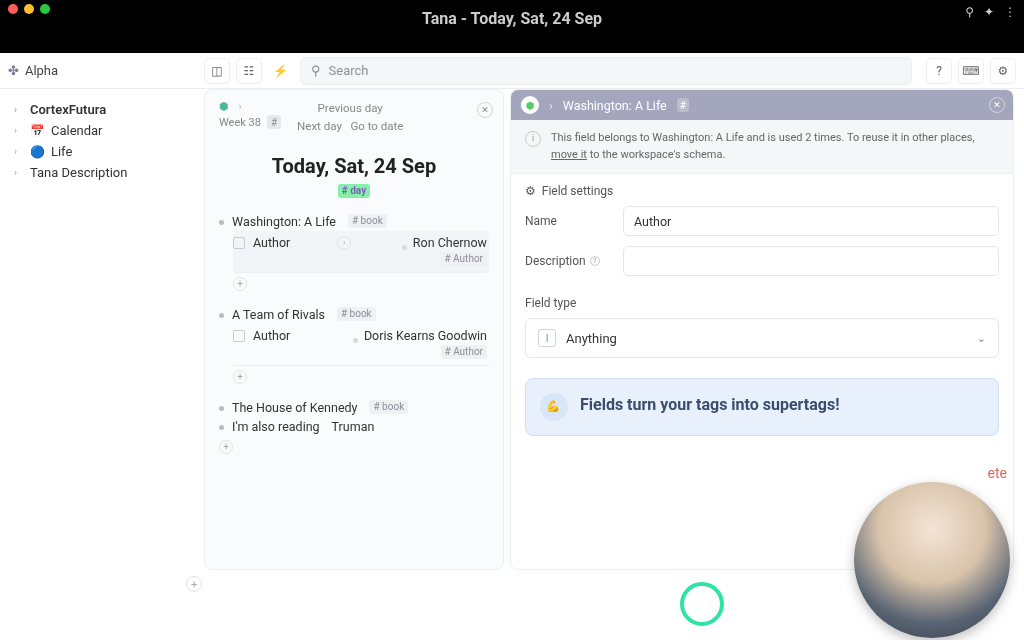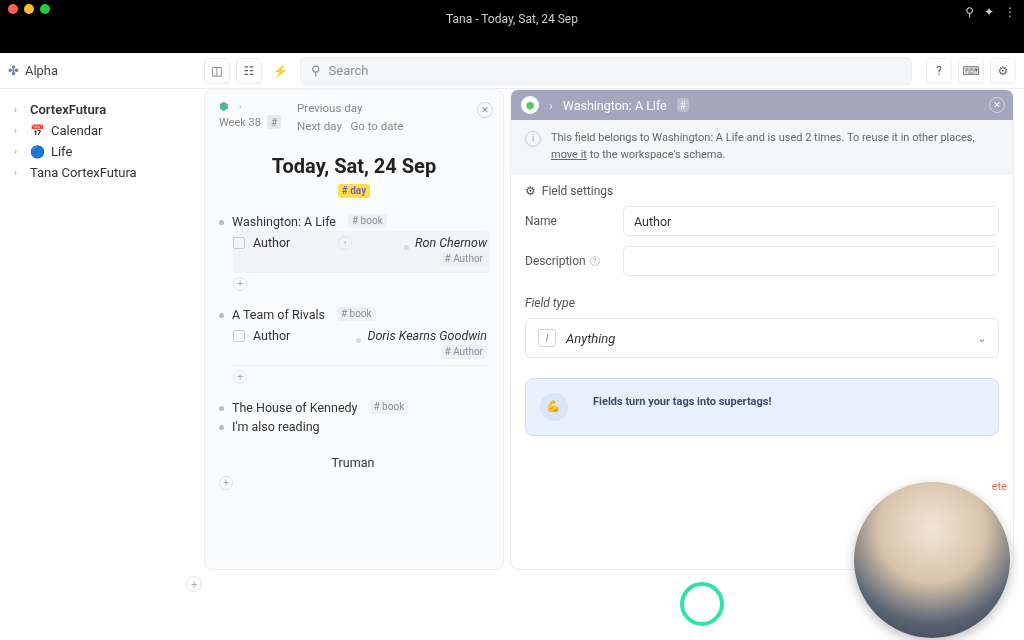--- a/index.html
+++ b/index.html
@@ -1,21 +1,21 @@
 <!DOCTYPE html>
 <html><head>
 <meta charset="utf-8">
 <style>
   * { box-sizing: border-box; margin:0; padding:0; font-family: -apple-system, BlinkMacSystemFont, "Segoe UI", Roboto, Helvetica, Arial, sans-serif; }
   body { width:1024px; height:640px; background:#fff; overflow:hidden; color:#222; }
   .topbar { position:absolute; left:0; top:0; right:0; height:53px; background:#000; display:flex; align-items:center; }
   .traffic { position:absolute; left:8px; top:4px; display:flex; gap:6px; }
   .dot { width:10px; height:10px; border-radius:50%; }
   .dot.red{background:#fe5f57;} .dot.yellow{background:#febc2e;} .dot.green{background:#28c840;}
-  .wintitle{ width:100%; text-align:center; color:#ccc; font-size:12px; font-weight:400; margin-top:-16px;}
+  .wintitle{ width:100%; text-align:center; color:#ccc; font-size:16px; font-weight:700; margin-top:-16px;}
   .top-icons{ position:absolute; right:8px; top:5px; display:flex; gap:10px; align-items:center; }
   .top-icons span{ color:#ccc; font-size:12px; cursor:pointer; }
 
   .headerbar{ position:absolute; left:0; top:53px; right:0; height:36px; border-bottom:1px solid #eceef1; background:#fff; display:flex; align-items:center; padding:0 8px; gap:6px; }
   .workspace{ display:flex; align-items:center; gap:6px; font-size:13px; color:#444; flex:0 0 190px; }
   .hdr-icon-btn{ width:26px; height:26px; border:1px solid #eceef1; border-radius:5px; display:flex; align-items:center; justify-content:center; color:#666; font-size:12px; background:#fff; cursor:pointer;}
   .hdr-icon-btn.noborder{ border:none; }
   .search{ flex:1; height:28px; background:#f5f6f8; border:1px solid #eceef1; border-radius:6px; display:flex; align-items:center; padding:0 10px; gap:8px; color:#8c8f98; font-size:13px; }
   .right-hdr{ display:flex; gap:6px; margin-left:8px; }
 
@@ -23,62 +23,62 @@
   .side-item{ display:flex; align-items:center; gap:6px; padding:3px 6px; color:#333; cursor:pointer; border-radius:4px;}
   .side-item.bold{ font-weight:600; }
   .chev{ color:#aaa; font-size:10px; width:10px; }
   .emoji{font-size:12px;}
 
   .middle{ position:absolute; left:204px; top:89px; width:300px; bottom:70px; background:#fafbfc; border:1px solid #eceef1; border-radius:8px; padding:10px 14px 10px 14px; overflow:hidden; }
   .breadcrumb{ display:flex; align-items:center; gap:10px; font-size:11px; color:#888; }
   .breadcrumb .sep{ color:#bbb; }
   .week{ font-size:11px; color:#888; display:flex; align-items:center; gap:6px; margin-top:2px;}
   .tagchip{ display:inline-flex; align-items:center; background:#eef0f4; color:#8c8f98; border-radius:3px; padding:0 4px; font-size:10px; height:14px;}
-  .tagchip.day{ background:#fde047; color:#7c64b8;}
+  .tagchip.day{ background:#86efac; color:#7c64b8;}
   .tagchip.node{ background:#e6e8ee;}
   .close-x{ position:absolute; right:10px; top:12px; width:16px; height:16px; border:1px solid #d0d4db; border-radius:50%; display:flex; align-items:center; justify-content:center; font-size:9px; color:#888; cursor:pointer;}
   .headline{ font-size:20px; font-weight:700; margin-top:18px; display:flex; align-items:center; gap:6px;flex-direction:column;}
   .bullets{ margin-top:14px; font-size:12.5px; color:#333; }
   .row{ display:flex; align-items:flex-start; gap:8px; padding:2px 0; position:relative;}
   .bul{ width:5px; height:5px; background:#b7bcc6; border-radius:50%; margin-top:6px; flex:none;}
   .bul.dim{ background:#d6d9df; }
   .fieldblock{ margin-left:14px; border-bottom:1px solid #eceef1; padding:4px 0 6px 0; display:flex; align-items:flex-start; gap:8px; }
   .fieldblock.sel{ background:#f2f4f7; border-radius:4px; border-bottom:1px solid #eceef1;}
   .fieldicon{ width:12px; height:12px; border:1px solid #c6cad2; border-radius:2px; margin-top:2px; flex:none; }
   .fieldval{ margin-left:auto; text-align:left; display:flex; flex-direction:column; align-items:flex-start; gap:2px; padding-right:2px; min-width:70px;}
   .tiny-arrow{ width:14px; height:14px; border:1px solid #e0e3e9; border-radius:50%; display:flex; align-items:center; justify-content:center; font-size:8px; color:#999; margin-left:auto; margin-right:4px; margin-top:1px;}
   .plus{ width:14px; height:14px; border:1px solid #e0e3e9; border-radius:50%; color:#aaa; font-size:10px; display:flex; align-items:center; justify-content:center; margin-left:14px; margin-top:4px; cursor:pointer;}
-  .fieldval-bullet{display:flex; gap:6px; align-items:flex-end;font-style:italic;}
+  .fieldval-bullet{display:flex; gap:6px; align-items:flex-end;}
   .fieldval-bullet .bul{margin-top:5px;}
 
   .rightpanel{ position:absolute; left:510px; right:10px; top:89px; bottom:70px; background:#fff; border:1px solid #eceef1; border-radius:8px; overflow:hidden; }
   .rp-head{ background:#a4a6bd; height:30px; display:flex; align-items:center; padding:0 10px; gap:10px; color:#fff; font-size:12.5px; position:relative;}
   .rp-head .badge{ width:18px; height:18px; background:#fff; border-radius:50%; display:flex; align-items:center; justify-content:center; color:#5c6; font-size:10px;}
   .rp-head .close{ position:absolute; right:8px; width:16px; height:16px; border:1px solid rgba(255,255,255,.5); border-radius:50%; display:flex; align-items:center; justify-content:center; font-size:9px; cursor:pointer;}
   .rp-head .hash{ background:rgba(255,255,255,.25); color:#fff; border-radius:3px; padding:0 3px; font-size:10px; height:14px; display:inline-flex; align-items:center;}
   .rp-notice{ background:#f5f6f8; border-bottom:1px solid #eceef1; padding:10px 14px; display:flex; gap:10px; font-size:11px; color:#666; line-height:1.5;}
   .rp-notice .i{ width:16px; height:16px; border:1px solid #c6cad2; border-radius:50%; color:#999; font-size:9px; display:flex; align-items:center; justify-content:center; flex:none; margin-top:1px;}
   .rp-section{ padding:10px 14px; font-size:12px; color:#444;}
   .rp-section-h{ display:flex; align-items:center; gap:6px; font-size:12px; color:#555; margin-bottom:8px;}
   .formrow{ display:flex; align-items:center; gap:18px; margin-bottom:10px;}
   .formrow label{ width:80px; font-size:12px; color:#555; display:flex; align-items:center; gap:4px;}
   .formrow input{ flex:1; height:30px; border:1px solid #e3e6ec; border-radius:5px; padding:0 10px; font-size:12.5px; color:#333;}
-  .fieldtype{ padding:0 14px 12px 14px; font-size:12px; color:#555;font-style:italic;}
+  .fieldtype{ padding:0 14px 12px 14px; font-size:12px; color:#555;}
   .selectbox{ margin-top:8px; height:40px; border:1px solid #e3e6ec; border-radius:6px; display:flex; align-items:center; padding:0 12px; gap:10px; font-size:13px; color:#333; position:relative; cursor:pointer; background:#fff;}
   .selectbox .caret{ position:absolute; right:12px; color:#888; font-size:11px;}
   .promo{ margin:8px 14px 0 14px; background:#e8f0fb; border:1px solid #cfe0f5; border-radius:8px; padding:14px; display:flex; gap:12px; font-size:11.5px; color:#4a5b78; line-height:1.55;}
   .promo .emoji-badge{ width:28px; height:28px; background:#d9e6f7; border-radius:50%; display:flex; align-items:center; justify-content:center; flex:none;}
-  .promo b{ color:#3a4d6e; font-size:11px;margin-left:13px;}
+  .promo b{ color:#3a4d6e; font-size:16px;}
   .advanced{ padding:18px 14px; font-size:12px; color:#666;}
   .advanced .chevr{ color:#bbb; font-size:10px; margin-left:6px;}
 
   .bottom-plus{ position:absolute; left:186px; bottom:48px; width:16px; height:16px; border:1px solid #e0e3e9; border-radius:50%; color:#aaa; font-size:11px; display:flex; align-items:center; justify-content:center; cursor:pointer;}
   .bubble{ position:absolute; right:14px; bottom:2px; width:156px; height:156px; border-radius:50%; background: radial-gradient(circle at 50% 30%, #f3e5d6 0%, #d8c3aa 40%, #5a6574 70%, #303844 100%); box-shadow:0 4px 12px rgba(0,0,0,.25); overflow:hidden;}
   .pulse{ position:absolute; left:680px; bottom:14px; width:44px; height:44px; border:4px solid #2fe2a6; border-radius:50%;}
-  .delete-hint{ position:absolute; right:6px; bottom:76px; color:#e06a5a; font-size:11px;text-align:right;}
+  .delete-hint{ position:absolute; right:6px; bottom:88px; color:#e06a5a; font-size:14px;text-align:right;}
   .qmark{width:10px;height:10px;border:1px solid #c6cad2;border-radius:50%;font-size:7px;display:inline-flex;align-items:center;justify-content:center;color:#999;}
 </style>
 </head>
 <body>
 
 <div class="topbar">
   <div class="traffic">
     <div class="dot red"></div>
     <div class="dot yellow"></div>
     <div class="dot green"></div>
@@ -120,38 +120,38 @@
     <span class="emoji">📅</span>
     <span>Calendar</span>
   </div>
   <div class="side-item">
     <span class="chev">›</span>
     <span class="emoji">🔵</span>
     <span>Life</span>
   </div>
   <div class="side-item">
     <span class="chev">›</span>
-    <span>Tana CortexFutura</span>
+    <span>Tana Description</span>
   </div>
 </div>
 
 <div class="middle">
   <div class="close-x">✕</div>
   <div style="display:flex; align-items:flex-start;">
     <div>
       <div class="breadcrumb">
         <span style="color:#4fb89a;">⬢</span>
         <span class="sep">›</span>
       </div>
       <div class="week">
         <span>Week 38</span>
         <span class="tagchip node">#</span>
       </div>
     </div>
-    <div style="margin-left:16px; font-size:11.5px; color:#888; line-height:1.55;">
+    <div style="margin-left:16px; font-size:11.5px; color:#888; line-height:1.55;text-align:center;">
       <div>Previous day</div>
       <div>
         <span>Next day</span>&nbsp;&nbsp;
         <span>Go to date</span>
       </div>
     </div>
   </div>
 
   <div class="headline">
     <span>Today, Sat, 24 Sep</span>
@@ -203,21 +203,21 @@
 
     <div class="row">
       <div class="bul"></div>
       <span>The House of Kennedy</span>
       <span class="tagchip" style="margin-left:4px;"># book</span>
     </div>
 
     <div class="row">
       <div class="bul"></div>
       <span>I'm also reading</span>
-      <span style="margin-left:4px; color:#333;margin-top:36px;">Truman</span>
+      <span style="margin-left:4px; color:#333;">Truman</span>
     </div>
     <div class="plus" style="margin-left:0;">+</div>
   </div>
 </div>
 
 <div class="rightpanel">
   <div class="rp-head">
     <div class="badge">⬢</div>
     <span style="color:#e8e9f1;">›</span>
     <span>Washington: A Life</span>

